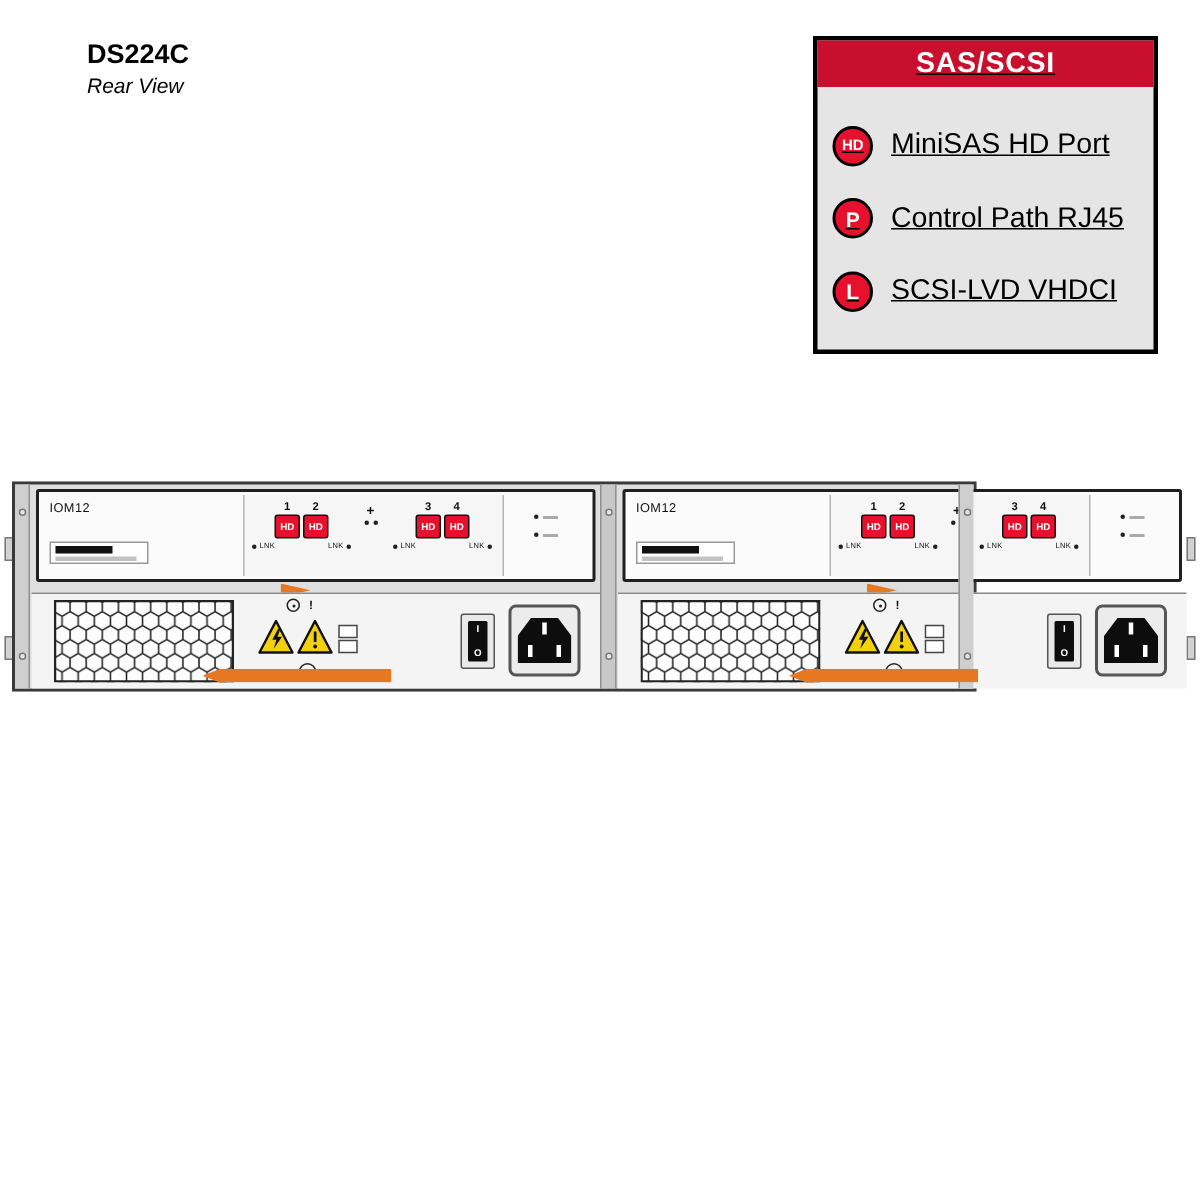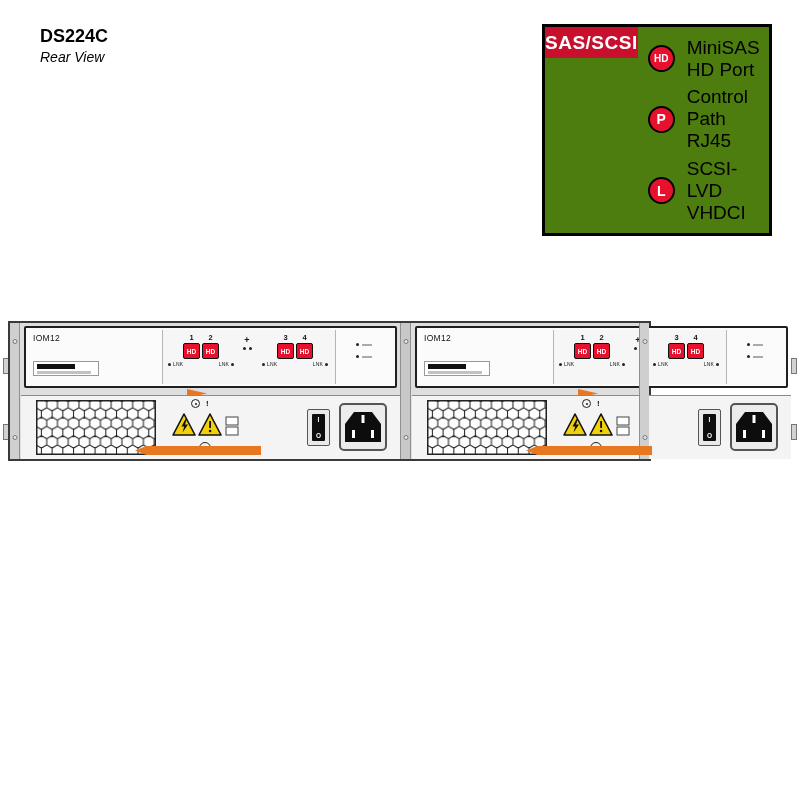--- a/index.html
+++ b/index.html
@@ -6,26 +6,26 @@
     --legend-red:#c8102e;
     --port-red:#e8112d;
     --handle-orange:#e87722;
     --warning-yellow:#f2d00c;
   }
   *{margin:0;padding:0;box-sizing:border-box;}
   html,body{width:800px;height:800px;}
   body{background:#fff;font-family:"Liberation Sans","DejaVu Sans",sans-serif;position:relative;overflow:hidden;}
 
   
-  .title-block{position:absolute;left:40px;top:26px;}
+  .title-block{position:absolute;left:58px;top:26px;}
   .title{font-size:18px;font-weight:700;color:#000;}
   .subtitle{font-size:14px;font-style:italic;color:#000;margin-top:2px;}
 
   
-  .legend{position:absolute;left:542px;top:24px;width:230px;height:212px;border:3px solid #000;background:#4d7c0f;display:flex;flex-direction:row;}
+  .legend{position:absolute;left:542px;top:24px;width:230px;height:212px;border:3px solid #000;background:#e5e5e5;display:flex;flex-direction:column;text-decoration:underline;}
   .legend-header{height:31px;background:var(--legend-red);color:#fff;font-size:19px;font-weight:700;display:flex;align-items:center;justify-content:center;letter-spacing:.5px;flex:0 0 auto;}
   .legend-items{flex:1;display:flex;flex-direction:column;justify-content:space-evenly;padding:4px 10px;}
   .legend-item{display:flex;align-items:center;gap:12px;}
   .licon{width:27px;height:27px;border-radius:50%;background:var(--port-red);border:2.5px solid #000;color:#fff;display:flex;align-items:center;justify-content:center;font-weight:700;flex:0 0 auto;}
   .licon.hd{font-size:10px;}
   .licon.letter{font-size:14px;}
   .llabel{font-size:19px;color:#000;}
 
   
   .chassis{position:absolute;left:8px;top:321px;width:643px;height:140px;background:#dedede;border:2px solid #3a3a3a;}

